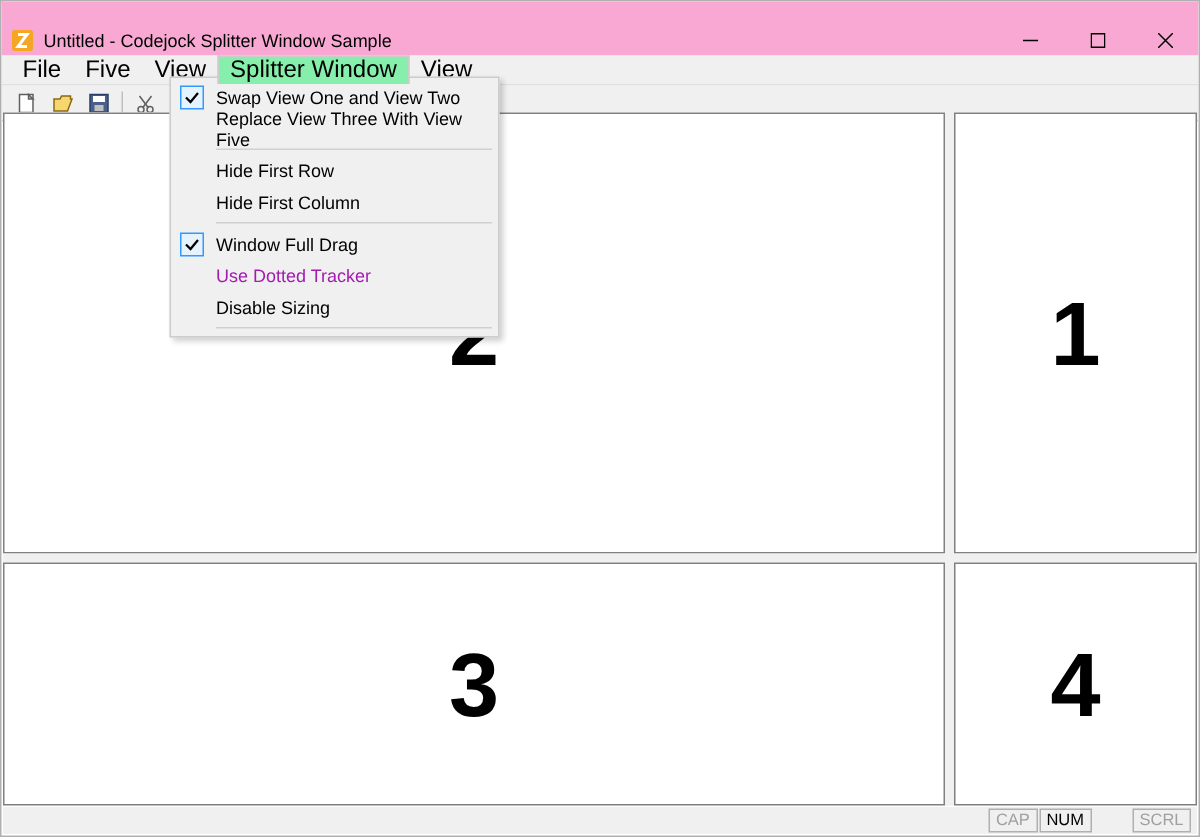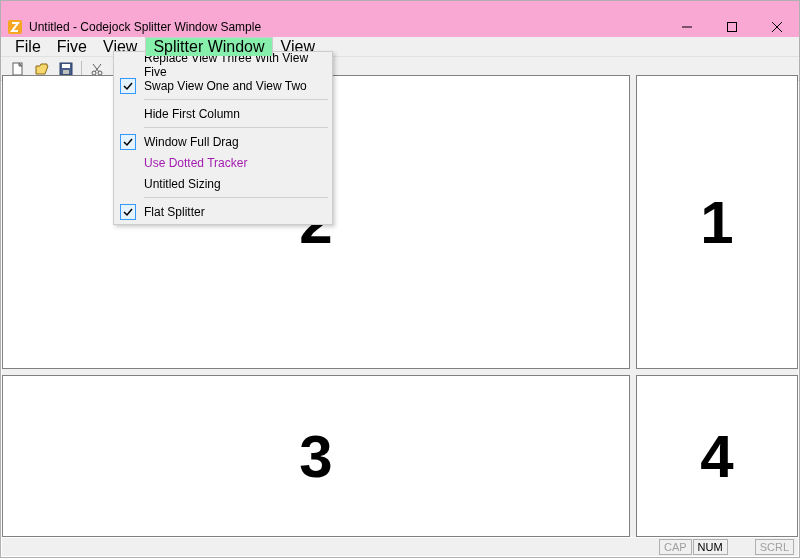--- a/index.html
+++ b/index.html
@@ -280,34 +280,38 @@
   <div class="splitter-h"></div>
   <div class="splitter-c"></div>
   <div class="splitter-h"></div>
   <div class="pane">3</div>
   <div class="splitter-v"></div>
   <div class="pane">4</div>
 </div>
 
 <div class="dropdown">
   <div class="drop-item">
-    <span class="drop-check"></span>
-    <span class="drop-label">Replace View Three With View Five</span>
-  </div>
-  <div class="drop-item">
     <span class="drop-check">
         <span class="chk">
           <svg width="10" height="10">
             <path d="M1 5 L4 8 L9 2" stroke="#000" stroke-width="1.5" fill="none"></path>
           </svg>
         </span>
       </span>
     <span class="drop-label">Swap View One and View Two</span>
   </div>
+  <div class="drop-item">
+    <span class="drop-check"></span>
+    <span class="drop-label">Replace View Three With View Five</span>
+  </div>
   <div class="drop-sep"></div>
+  <div class="drop-item">
+    <span class="drop-check"></span>
+    <span class="drop-label">Hide First Row</span>
+  </div>
   <div class="drop-item">
     <span class="drop-check"></span>
     <span class="drop-label">Hide First Column</span>
   </div>
   <div class="drop-sep"></div>
   <div class="drop-item">
     <span class="drop-check">
         <span class="chk">
           <svg width="10" height="10">
             <path d="M1 5 L4 8 L9 2" stroke="#000" stroke-width="1.5" fill="none"></path>
@@ -315,33 +319,23 @@
         </span>
       </span>
     <span class="drop-label">Window Full Drag</span>
   </div>
   <div class="drop-item disabled">
     <span class="drop-check"></span>
     <span class="drop-label">Use Dotted Tracker</span>
   </div>
   <div class="drop-item">
     <span class="drop-check"></span>
-    <span class="drop-label">Untitled Sizing</span>
+    <span class="drop-label">Disable Sizing</span>
   </div>
   <div class="drop-sep"></div>
-  <div class="drop-item">
-    <span class="drop-check">
-        <span class="chk">
-          <svg width="10" height="10">
-            <path d="M1 5 L4 8 L9 2" stroke="#000" stroke-width="1.5" fill="none"></path>
-          </svg>
-        </span>
-      </span>
-    <span class="drop-label">Flat Splitter</span>
-  </div>
 </div>
 
 <div class="statusbar">
   <span class="status-text">Ready</span>
   <span class="status-ind inactive">CAP</span>
   <span class="status-ind">NUM</span>
   <span class="status-ind inactive">SCRL</span>
 </div>
 
 </body></html>

